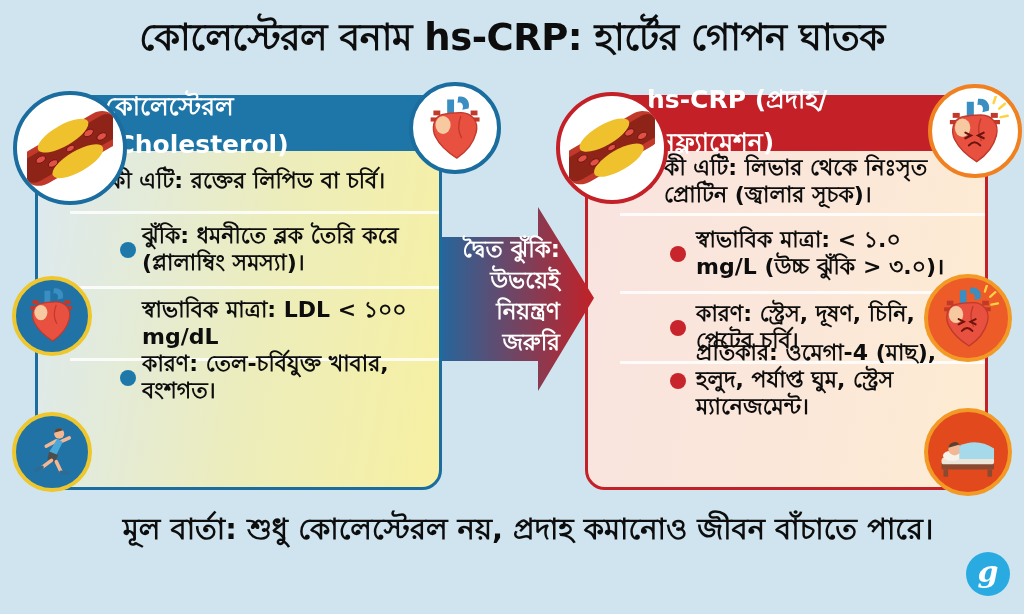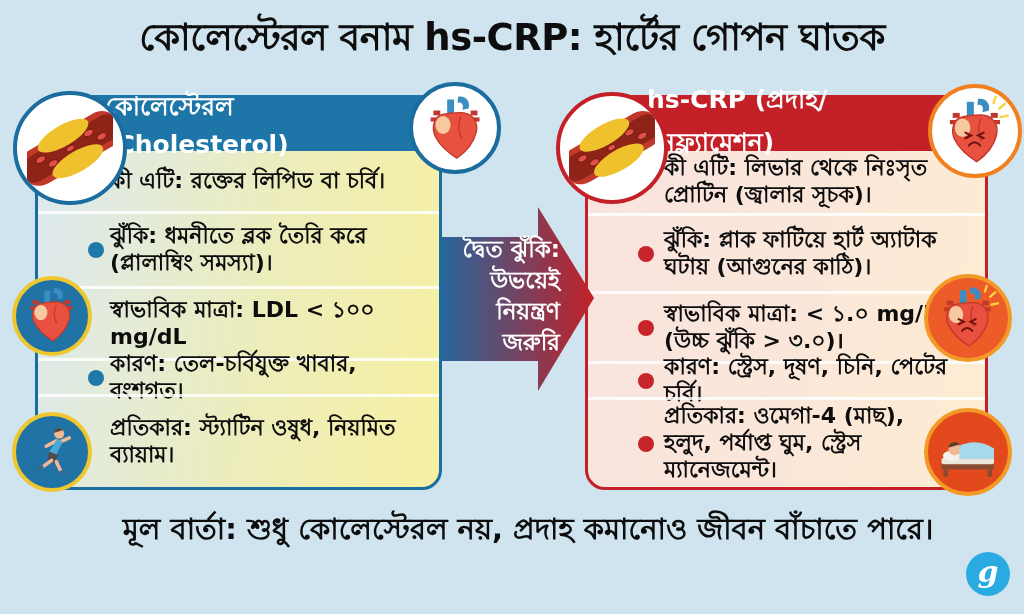--- a/index.html
+++ b/index.html
@@ -30,21 +30,21 @@
     color:#fff; font-size:25px; font-weight:bold;
     border-radius:18px 18px 12px 12px;
   }
   .panel.left  .panel-header { background:#1e76a8; padding-left:70px; padding-right:46px; }
   .panel.right .panel-header { background:#c32127; padding-left:62px; padding-right:56px; }
   .rows { position:absolute; top:53px; left:0; right:0; bottom:0; display:flex; flex-direction:column; }
   .row {
     position:relative; display:flex; align-items:center;
     font-size:22px; font-weight:bold; line-height:1.22;
   }
-  .row + .row { border-top:3px solid rgba(255,255,255,.82); }
+  .row + .row { border-top:3px solid rgba(255,255,255,.82);margin-left:32px; }
   .panel.left  .row { padding-left:72px; padding-right:20px; }
   .panel.right .row { padding-left:76px; padding-right:30px; }
   .panel.left  .rows .row:nth-child(1){height:60px}
   .panel.left  .rows .row:nth-child(2){height:75px}
   .panel.left  .rows .row:nth-child(3){height:72px}
   .panel.left  .rows .row:nth-child(4){height:36px}
   .panel.left  .rows .row:nth-child(5){flex:1}
   .panel.right .rows .row:nth-child(1){height:62px}
   .panel.right .rows .row:nth-child(2){height:78px}
   .panel.right .rows .row:nth-child(3){height:70px}
@@ -168,38 +168,31 @@
         <span class="dot"></span>
         <span>ঝুঁকি: ধমনীতে ব্লক তৈরি করে (প্লালাম্বিং সমস্যা)।</span>
       </div>
     <div class="row nodot">
         <span>স্বাভাবিক মাত্রা: LDL &lt; ১০০ mg/dL</span>
       </div>
     <div class="row">
         <span class="dot"></span>
         <span>কারণ: তেল-চর্বিযুক্ত খাবার, বংশগত।</span>
       </div>
-    <div class="row nodot">
-        <span>প্রতিকার: স্ট্যাটিন ওষুধ, নিয়মিত ব্যায়াম।</span>
-      </div>
   </div>
 </section>
 
 <section class="panel right">
   <div class="panel-header">
     <span>hs-CRP (প্রদাহ/ইনফ্ল্যামেশন)</span>
   </div>
   <div class="rows">
     <div class="row">
         <span class="dot"></span>
         <span>কী এটি: লিভার থেকে নিঃসৃত প্রোটিন (জ্বালার সূচক)।</span>
-      </div>
-    <div class="row">
-        <span class="dot"></span>
-        <span>ঝুঁকি: প্লাক ফাটিয়ে হার্ট অ্যাটাক ঘটায় (আগুনের কাঠি)।</span>
       </div>
     <div class="row">
         <span class="dot"></span>
         <span>স্বাভাবিক মাত্রা: &lt; ১.০ mg/L (উচ্চ ঝুঁকি &gt; ৩.০)।</span>
       </div>
     <div class="row">
         <span class="dot"></span>
         <span>কারণ: স্ট্রেস, দূষণ, চিনি, পেটের চর্বি।</span>
       </div>
     <div class="row">

